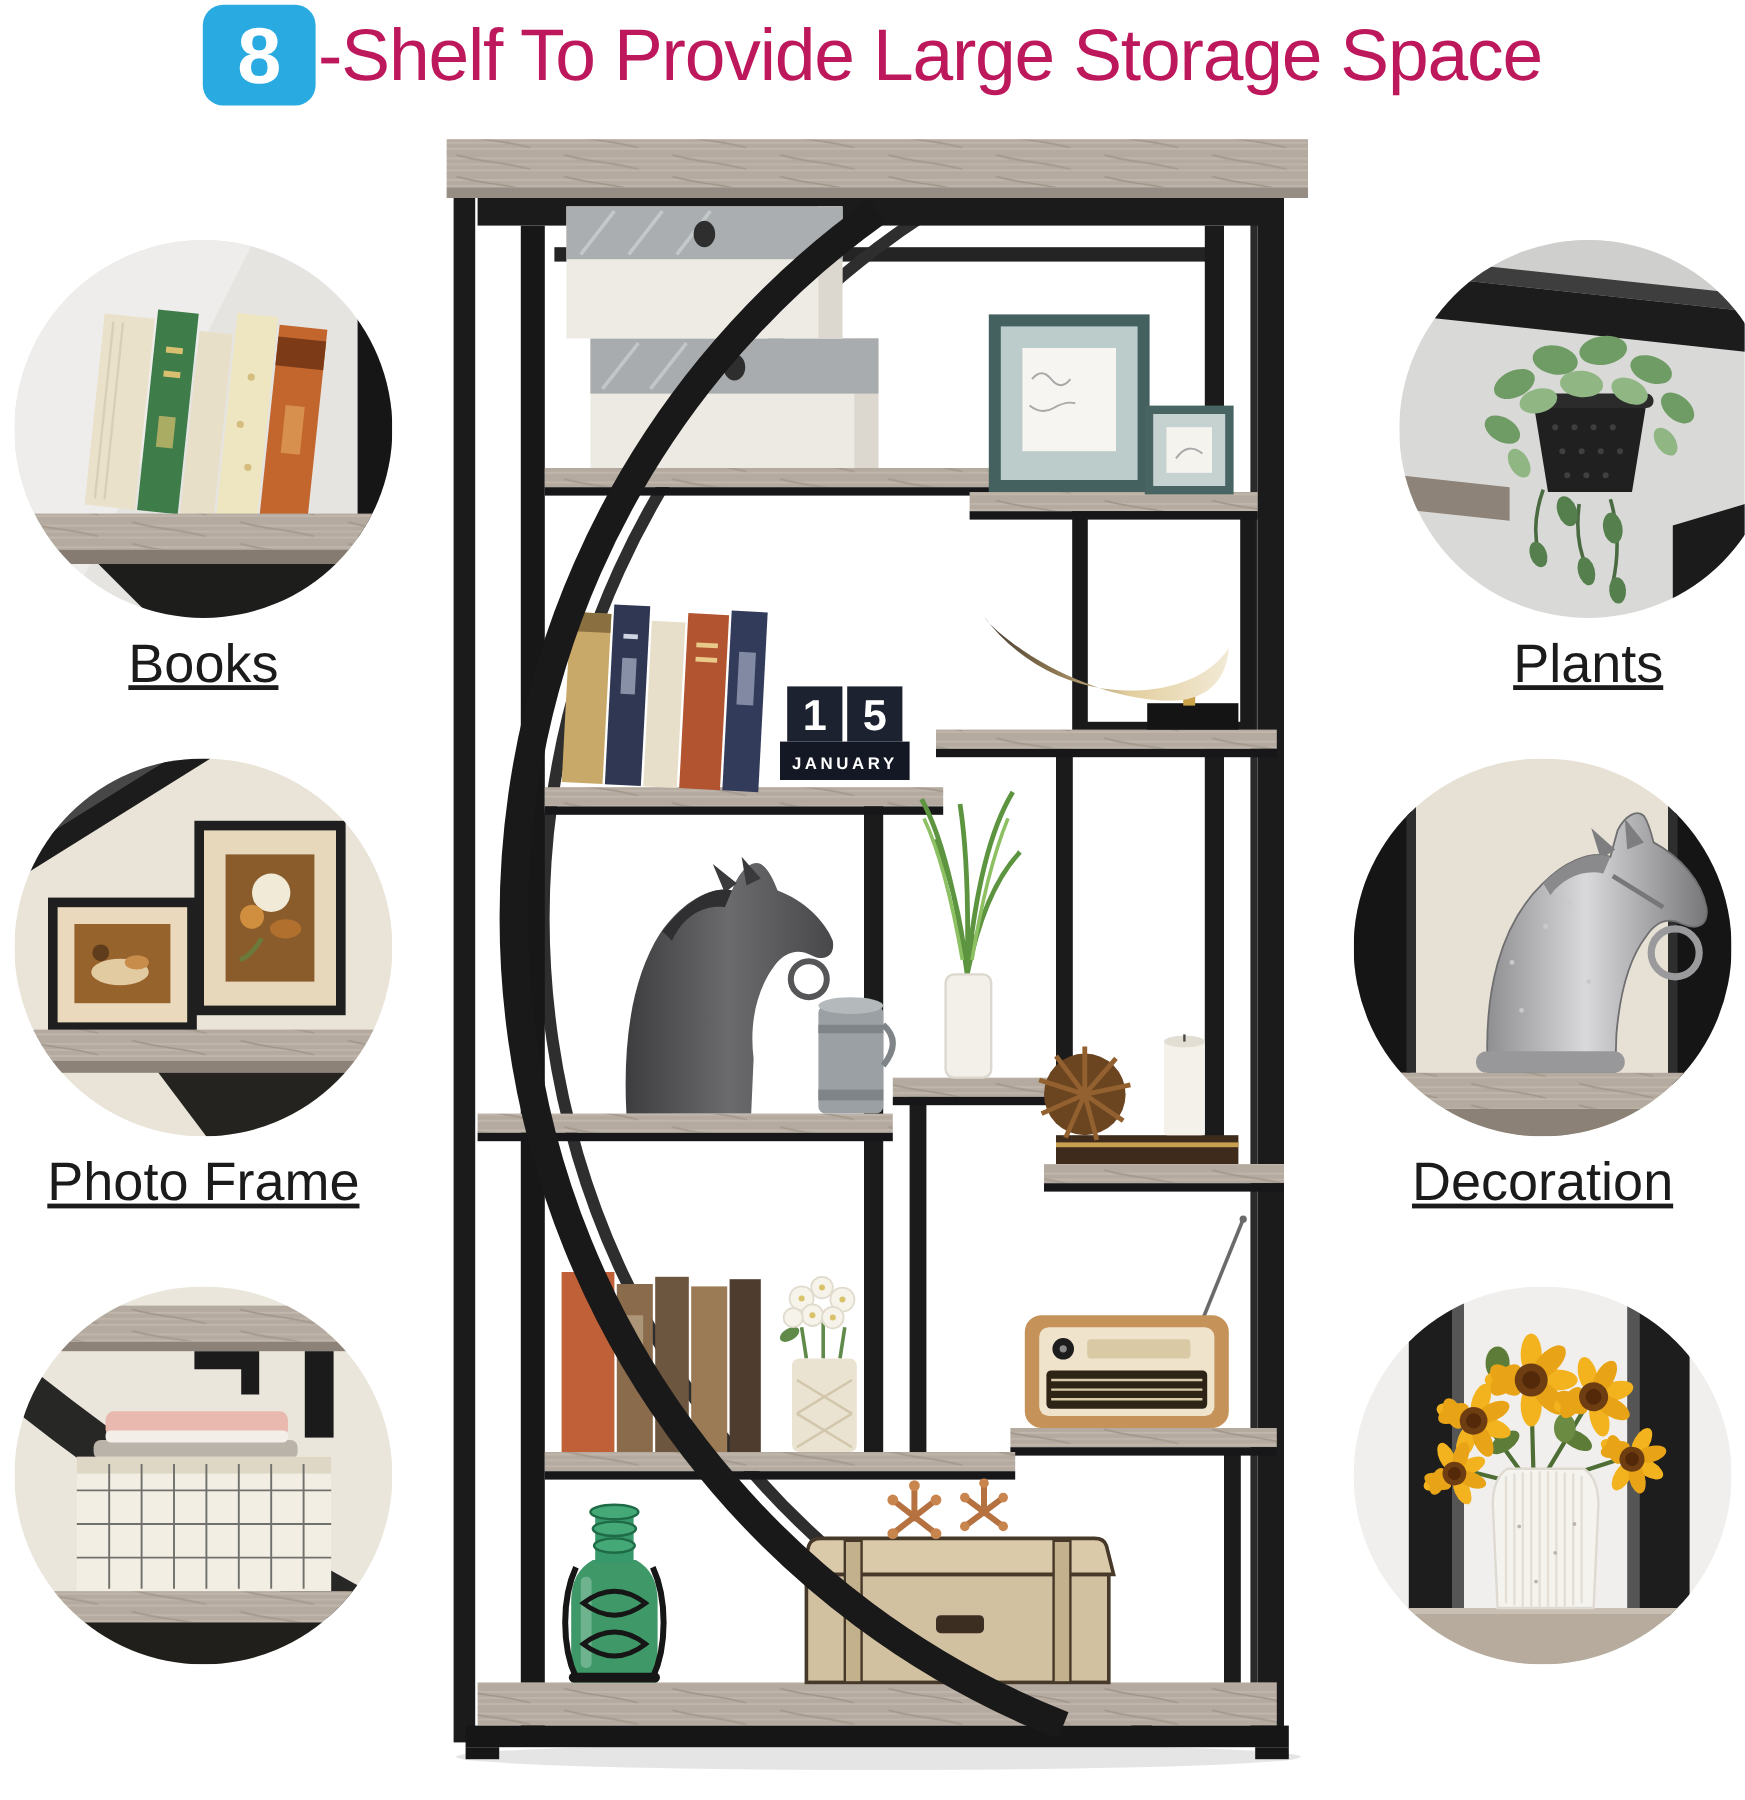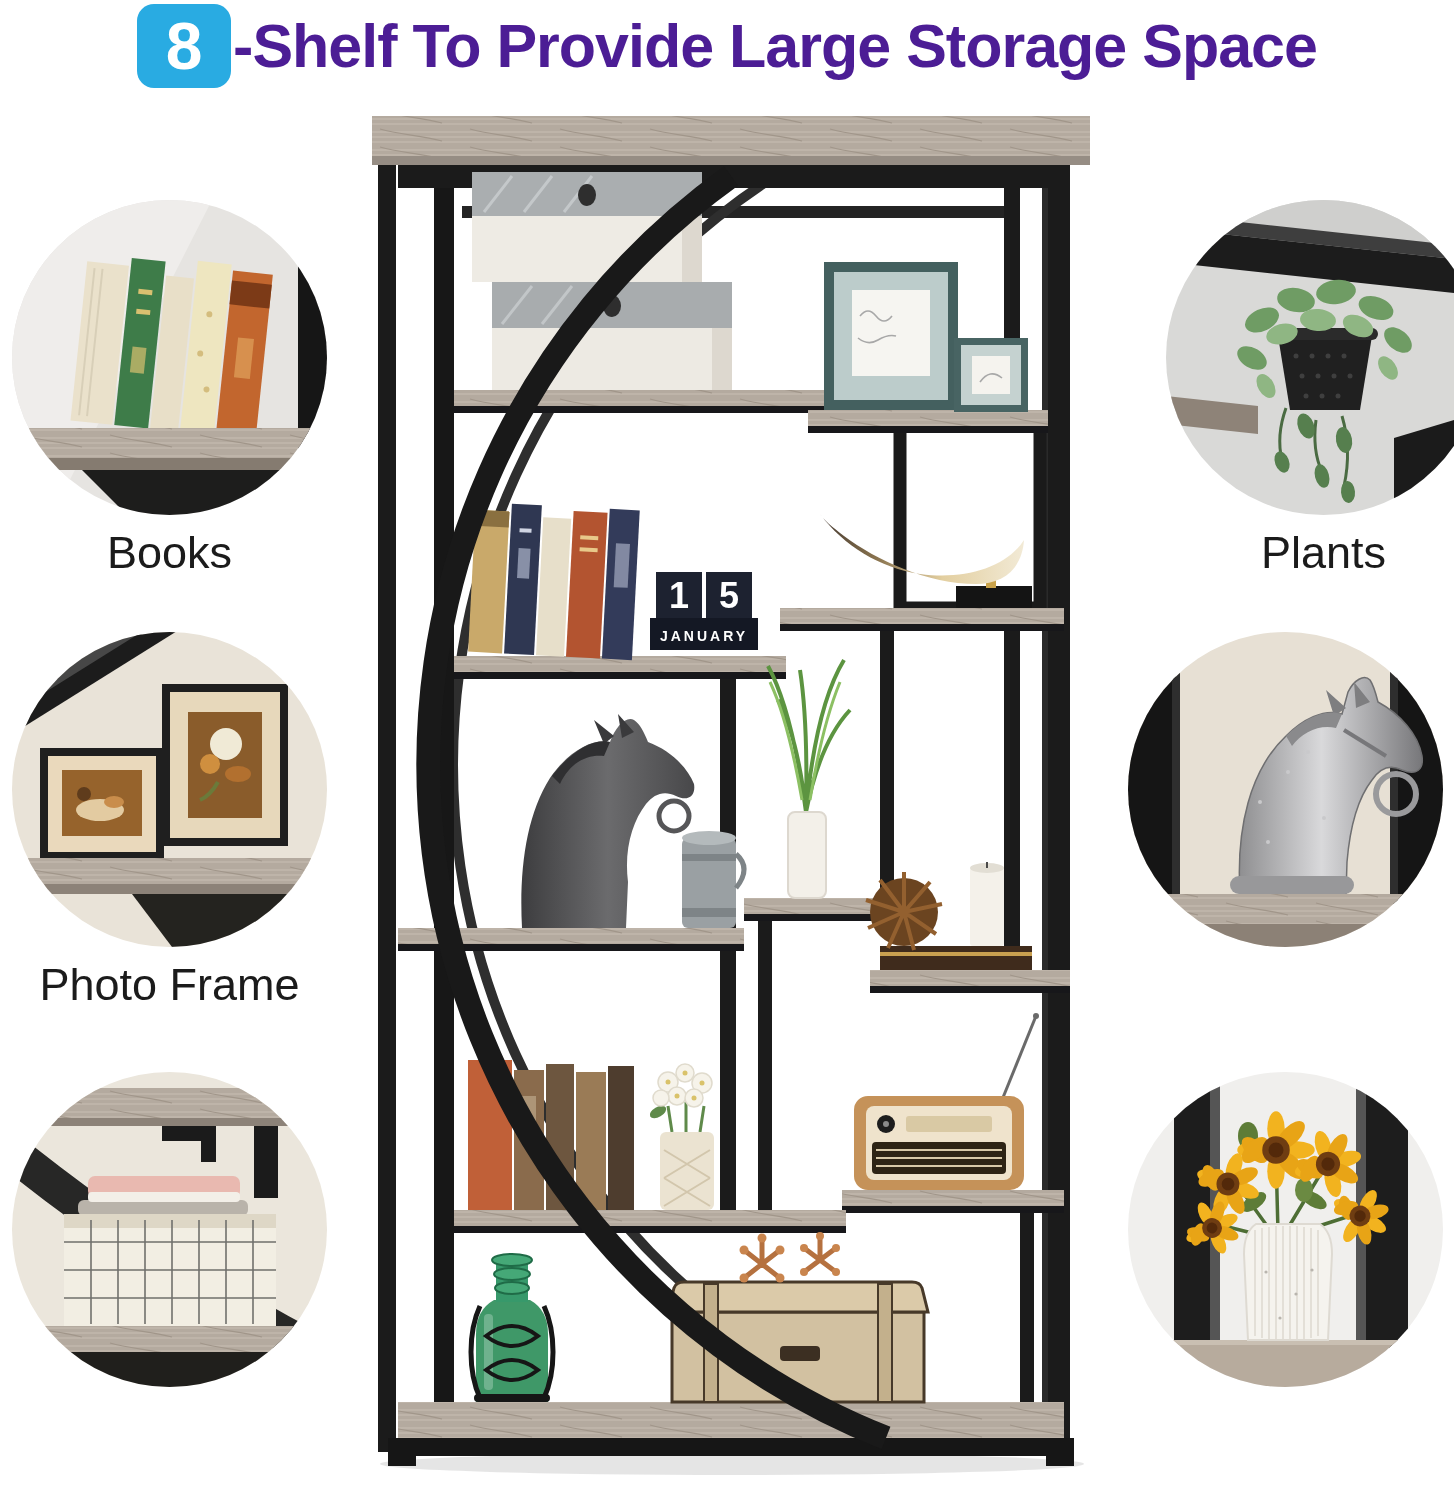--- a/index.html
+++ b/index.html
@@ -3,26 +3,26 @@
 <meta charset="utf-8">
 <style>
   html,body{margin:0;padding:0;background:#ffffff;}
   .page{position:relative;width:1454px;height:1500px;background:#ffffff;overflow:hidden;
         font-family:"Liberation Sans", sans-serif;}
   
   .header{position:absolute;top:4px;left:0;width:100%;display:flex;justify-content:center;
           align-items:center;gap:2px;}
   .badge{width:94px;height:84px;border-radius:17px;background:#29ABE2;display:flex;
          align-items:center;justify-content:center;color:#fff;font-size:66px;font-weight:bold;}
-  .title-text{font-size:61px;font-weight:bold;color:#4c1d95;letter-spacing:-1px;white-space:nowrap;text-align:right;}
+  .title-text{font-size:61px;font-weight:normal;color:#be185d;letter-spacing:-1px;white-space:nowrap;text-align:right;}
   
   .callout{position:absolute;width:315px;margin:0;text-align:center;}
   .circle{width:315px;height:315px;border-radius:50%;overflow:hidden;}
   .circle svg{display:block;width:315px;height:315px;}
-  .callout figcaption{margin-top:12px;font-size:45px;font-weight:400;color:#1b1b1b;}
+  .callout figcaption{margin-top:12px;font-size:45px;font-weight:400;color:#1b1b1b;text-decoration:underline;}
   
   .product{position:absolute;left:372px;top:110px;width:718px;height:1368px;}
   .product svg{display:block;width:718px;height:1368px;}
 </style>
 </head>
 <body>
 
 <div class="page">
 
   <svg width="0" height="0" style="position:absolute" aria-hidden="true">
@@ -475,20 +475,21 @@
               <circle cx="140" cy="210" r="2"></circle>
               <circle cx="160" cy="140" r="2"></circle>
               <circle cx="180" cy="120" r="2"></circle>
               <circle cx="196" cy="186" r="2"></circle>
             </g>
         </g>
         <rect x="0" y="262" width="315" height="30" fill="url(#grain)"></rect>
         <rect x="0" y="292" width="315" height="23" fill="#8c8176"></rect>
       </svg>
     </div>
+    <figcaption>Decoration</figcaption>
   </figure>
 
   <figure class="callout" style="left:1128px;top:1072px">
     <div class="circle">
       <svg viewBox="0 0 315 315">
         <rect width="315" height="315" fill="#f0efed"></rect>
         <rect x="46" y="0" width="36" height="268" fill="#1d1d1d"></rect>
           <rect x="82" y="0" width="10" height="268" fill="#555555"></rect>
         <rect x="238" y="0" width="42" height="276" fill="#1d1d1d"></rect>
           <rect x="228" y="0" width="10" height="276" fill="#555555"></rect>

